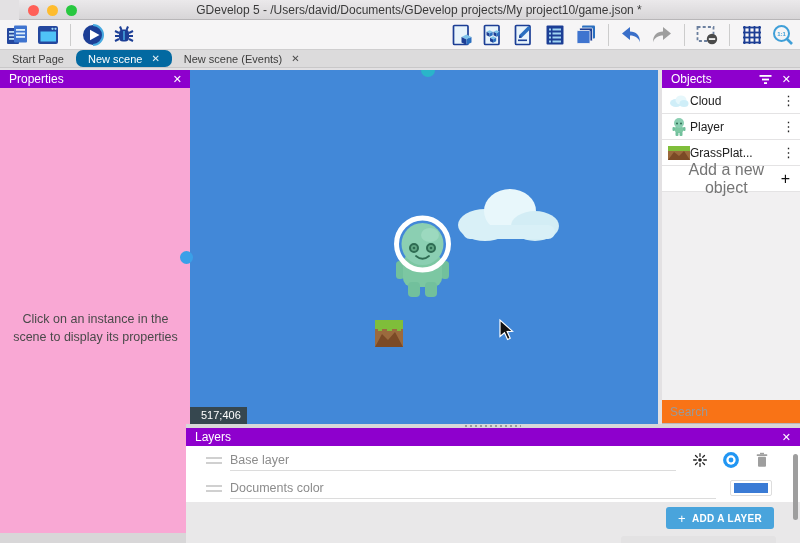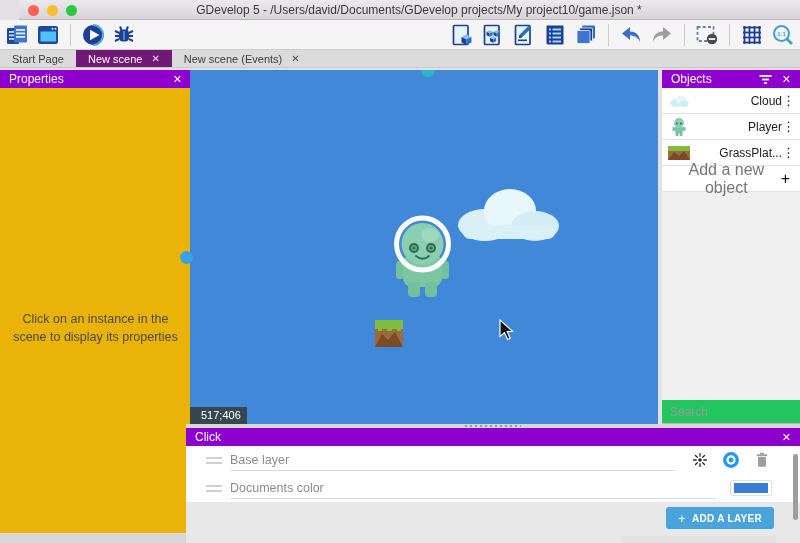--- a/index.html
+++ b/index.html
@@ -21,57 +21,57 @@
     display:flex; align-items:center; padding:0 5px; }
   .tb-group { display:flex; align-items:center; gap:7px; }
   .tb-right { margin-left:auto; }
   .tb-icon { width:24px; height:24px; display:flex; align-items:center; justify-content:center; cursor:pointer; }
   .tb-sep { width:1px; height:22px; background:#ccc; margin:0 3px; }
 
   
   .tabbar { position:absolute; left:0; top:50px; width:800px; height:18px;
     background:#dcdbdc; border-bottom:1px solid #c9c8c9; display:flex; align-items:stretch; }
   .tab { display:flex; align-items:center; gap:9px; padding:0 12px; font-size:11px; color:#3c3c3c; cursor:pointer; }
-  .tab.active { background:#701a75; color:#fff; }
+  .tab.active { background:#0369a1; color:#fff;border-radius:7px; }
   .tab .x { font-size:10px; line-height:1; opacity:.9; cursor:pointer; }
 
   
   .panel-header { height:18px; background:#8e00cd; color:#fff; display:flex; align-items:center;
     padding:0 9px; font-size:12px; }
   .panel-header .spacer { flex:1; }
   .panel-header .hx { font-size:11px; cursor:pointer; }
 
   
   .properties { position:absolute; left:0; top:70px; width:192px; height:473px;
-    background:#eab308; border-right:1px solid #d3d2d3; }
+    background:#f9a8d4; border-right:1px solid #d3d2d3; }
   .properties .msg { position:absolute; top:240px; left:0; width:100%; padding:0 6px;
     text-align:center; font-size:12.5px; color:#4a4a4a; line-height:1.45; }
   .properties .bottom-strip { position:absolute; bottom:0; left:0; width:100%; height:10px; background:#d8d7d8; }
   .divider-handle { position:absolute; left:180px; top:251px; width:13px; height:13px;
     border-radius:50%; background:#3aa0e8; z-index:5; cursor:col-resize; }
 
   
   .canvas { position:absolute; left:190px; top:70px; width:468px; height:354px; background:#4288d8; overflow:hidden; }
   .coord-badge { position:absolute; left:0; bottom:0; background:#36474f; color:#fff;
     font-size:11px; padding:2px 6px 3px 11px; }
   .canvas-notch { position:absolute; left:231px; top:-7px; width:14px; height:14px; border-radius:50%; background:#2ab5c9; }
 
   
   .objects { position:absolute; left:662px; top:70px; width:138px; height:354px; background:#f1f0f1; }
   .obj-row { height:26px; background:#fff; border-bottom:1px solid #e4e3e4;
     display:flex; align-items:center; padding:0 6px; cursor:pointer; }
   .obj-thumb { width:22px; height:18px; display:flex; align-items:center; justify-content:center; }
-  .obj-name { flex:1; text-align:right; font-size:12px; color:#212121;
+  .obj-name { flex:1; text-align:left; font-size:12px; color:#212121;
     white-space:nowrap; overflow:hidden; }
   .obj-menu { color:#222; font-size:13px; letter-spacing:0; width:12px; text-align:center; cursor:pointer; }
   .add-row { height:26px; background:#fff; border-bottom:1px solid #e4e3e4;
     display:flex; align-items:center; padding:0 10px; cursor:pointer; }
   .add-row .lbl { flex:1; text-align:center; font-size:16px; color:#757575; }
   .add-row .plus { font-size:16px; color:#111; }
-  .obj-search { position:absolute; left:0; bottom:0; width:100%; height:24px; background:#22c55e;
+  .obj-search { position:absolute; left:0; bottom:0; width:100%; height:24px; background:#f97316;
     border-bottom:1px solid #b9b8b9; display:flex; align-items:center; padding:0 8px; }
   .obj-search input { flex:1; border:0; background:transparent; outline:none;
     font-size:12px; color:#333; font-family:"Liberation Sans",sans-serif; }
   .obj-search input::placeholder { color:#9a9a9a; }
 
   
   .layers { position:absolute; left:186px; top:424px; width:614px; height:119px; background:#fff; }
   .layers .grab { height:4px; background:#d8d7d8; position:relative; }
   .layers .grab .dots { position:absolute; left:50%; top:1px; transform:translateX(-50%);
     width:56px; height:2px;
@@ -396,21 +396,21 @@
     <input type="text" placeholder="Search" style="">
 
   </div>
 </div>
 
 <div class="layers">
   <div class="grab">
       <span class="dots"></span>
     </div>
   <div class="panel-header">
-    <span>Click</span>
+    <span>Layers</span>
     <span class="spacer"></span>
     <span class="hx">✕</span>
   </div>
 
   <div class="layer-row">
     <span class="drag-handle">
         <i></i>
         <i></i>
       </span>
     <span class="layer-name">Base layer</span>

